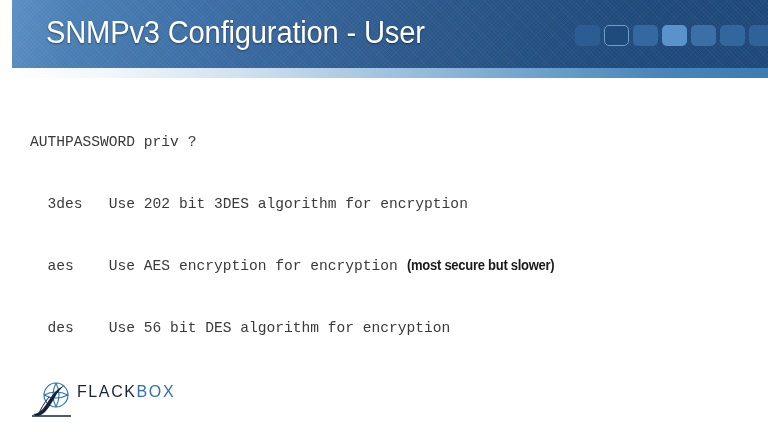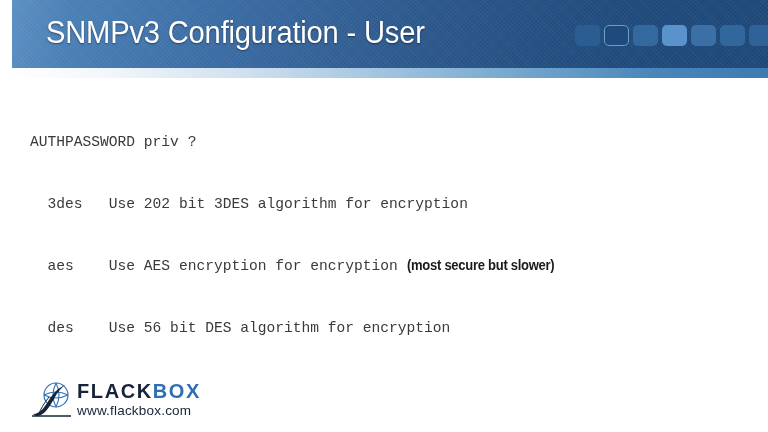--- a/index.html
+++ b/index.html
@@ -127,22 +127,22 @@
     left: 0; top: 2px;
     width: 46px;
     height: 40px;
   }
   .logo-text {
     position: absolute;
     left: 46px;
     top: 3px;
   }
   .logo-word {
-    font-size: 20px;
-    font-weight: bold;
+    font-size: 16px;
+    font-weight: normal;
     letter-spacing: 1.6px;
     line-height: 21px;
     white-space: nowrap;
   }
   .logo-flack { color: #16243a; }
   .logo-box { color: #2e6fb7; }
   .logo-url {
     font-size: 13.5px;
     color: #16243a;
     letter-spacing: 0.2px;
@@ -185,15 +185,14 @@
       <path d="M25 3 Q19 15 25 27"></path>
       <path d="M25 3 Q31 15 25 27"></path>
     </g>
     <path d="M2 34 C10 34 14 26 20 17 C24 11 29 7 34 5
              C29 9 26 13 23 19 C17 29 13 36 5 36 Z" fill="#16243a"></path>
     <path d="M1 36 L40 36" stroke="#16243a" stroke-width="1.6" fill="none"></path>
     <path d="M7 36 C9 30 13 23 18 17" stroke="#16243a" stroke-width="1" fill="none"></path>
   </svg>
   <div class="logo-text">
     <div class="logo-word"><span class="logo-flack">FLACK</span><span class="logo-box">BOX</span></div>
-    <div class="logo-url">www.flackbox.com</div>
   </div>
 </div>
 
 </body></html>

